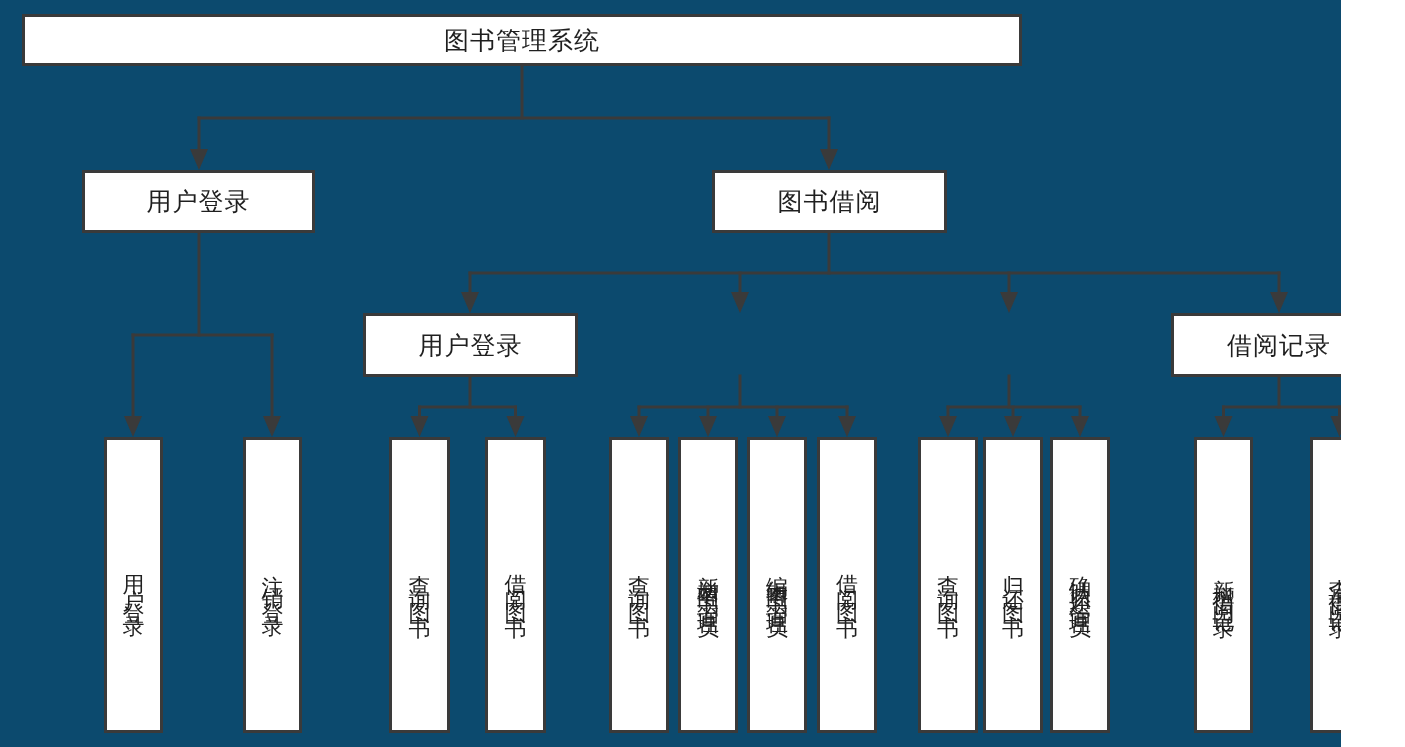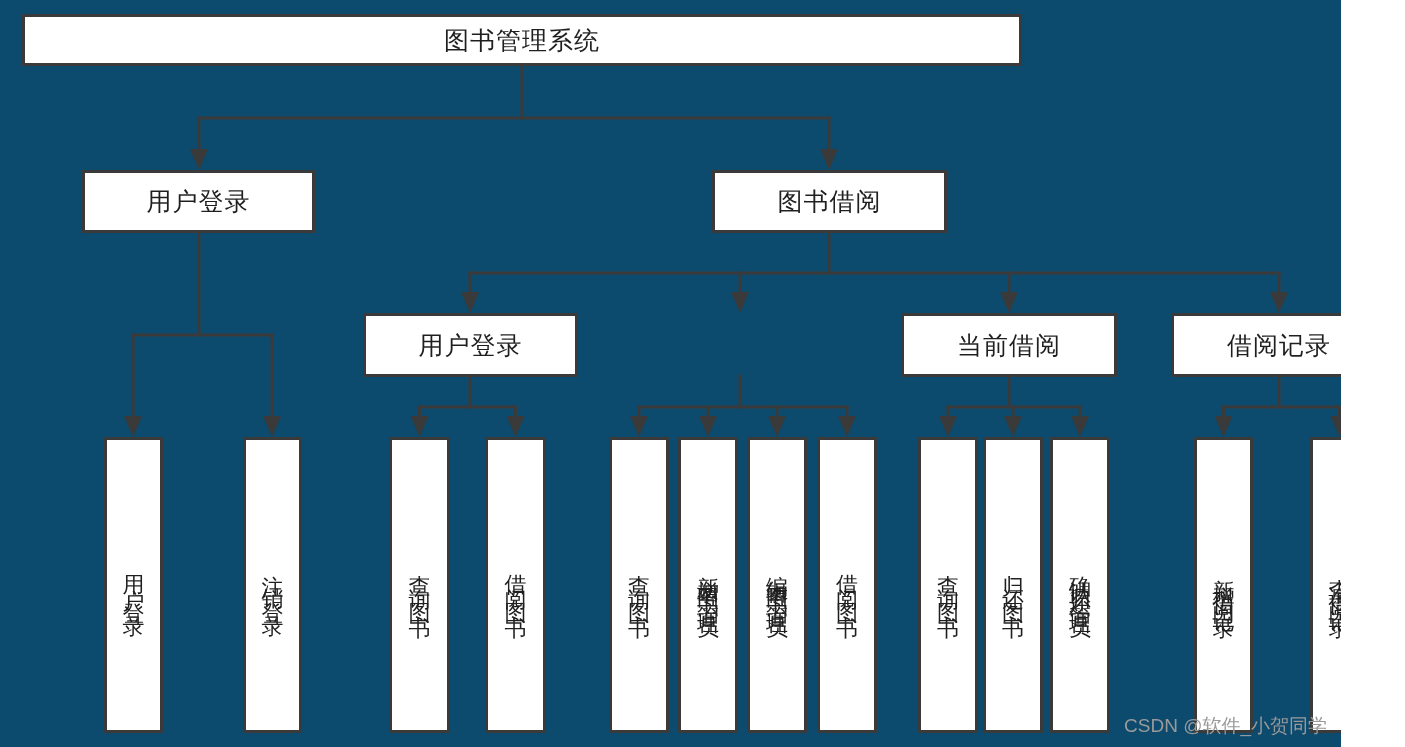--- a/index.html
+++ b/index.html
@@ -135,23 +135,20 @@
   <div class="node" style="left:82px;top:170px;width:233px;height:63px">
     <span class="lbl">用户登录</span>
   </div>
   <div class="node" style="left:712px;top:170px;width:235px;height:63px">
     <span class="lbl">图书借阅</span>
   </div>
 
   <div class="node" style="left:363px;top:313px;width:215px;height:64px">
     <span class="lbl">用户登录</span>
   </div>
-  <div class="node" style="left:901px;top:313px;width:216px;height:64px">
-    <span class="lbl">当前借阅</span>
-  </div>
   <div class="node" style="left:1171px;top:313px;width:216px;height:64px">
     <span class="lbl">借阅记录</span>
   </div>
 
   <div class="node" style="left:104px;top:437px;width:59px;height:296px">
     <span class="vlbl v4">用户登录</span>
   </div>
   <div class="node" style="left:243px;top:437px;width:59px;height:296px">
     <span class="vlbl v4">注销登录</span>
   </div>
@@ -186,15 +183,14 @@
     <span class="vlbl v9">确认归还（管理员）</span>
   </div>
 
   <div class="node" style="left:1194px;top:437px;width:59px;height:296px">
     <span class="vlbl v6">新增借阅记录</span>
   </div>
   <div class="node" style="left:1310px;top:437px;width:59px;height:296px">
     <span class="vlbl v6">查询借阅记录</span>
   </div>
 
-  <div class="watermark">CSDN @软件_小贺同学</div>
 
 </div>
 
 </body></html>

